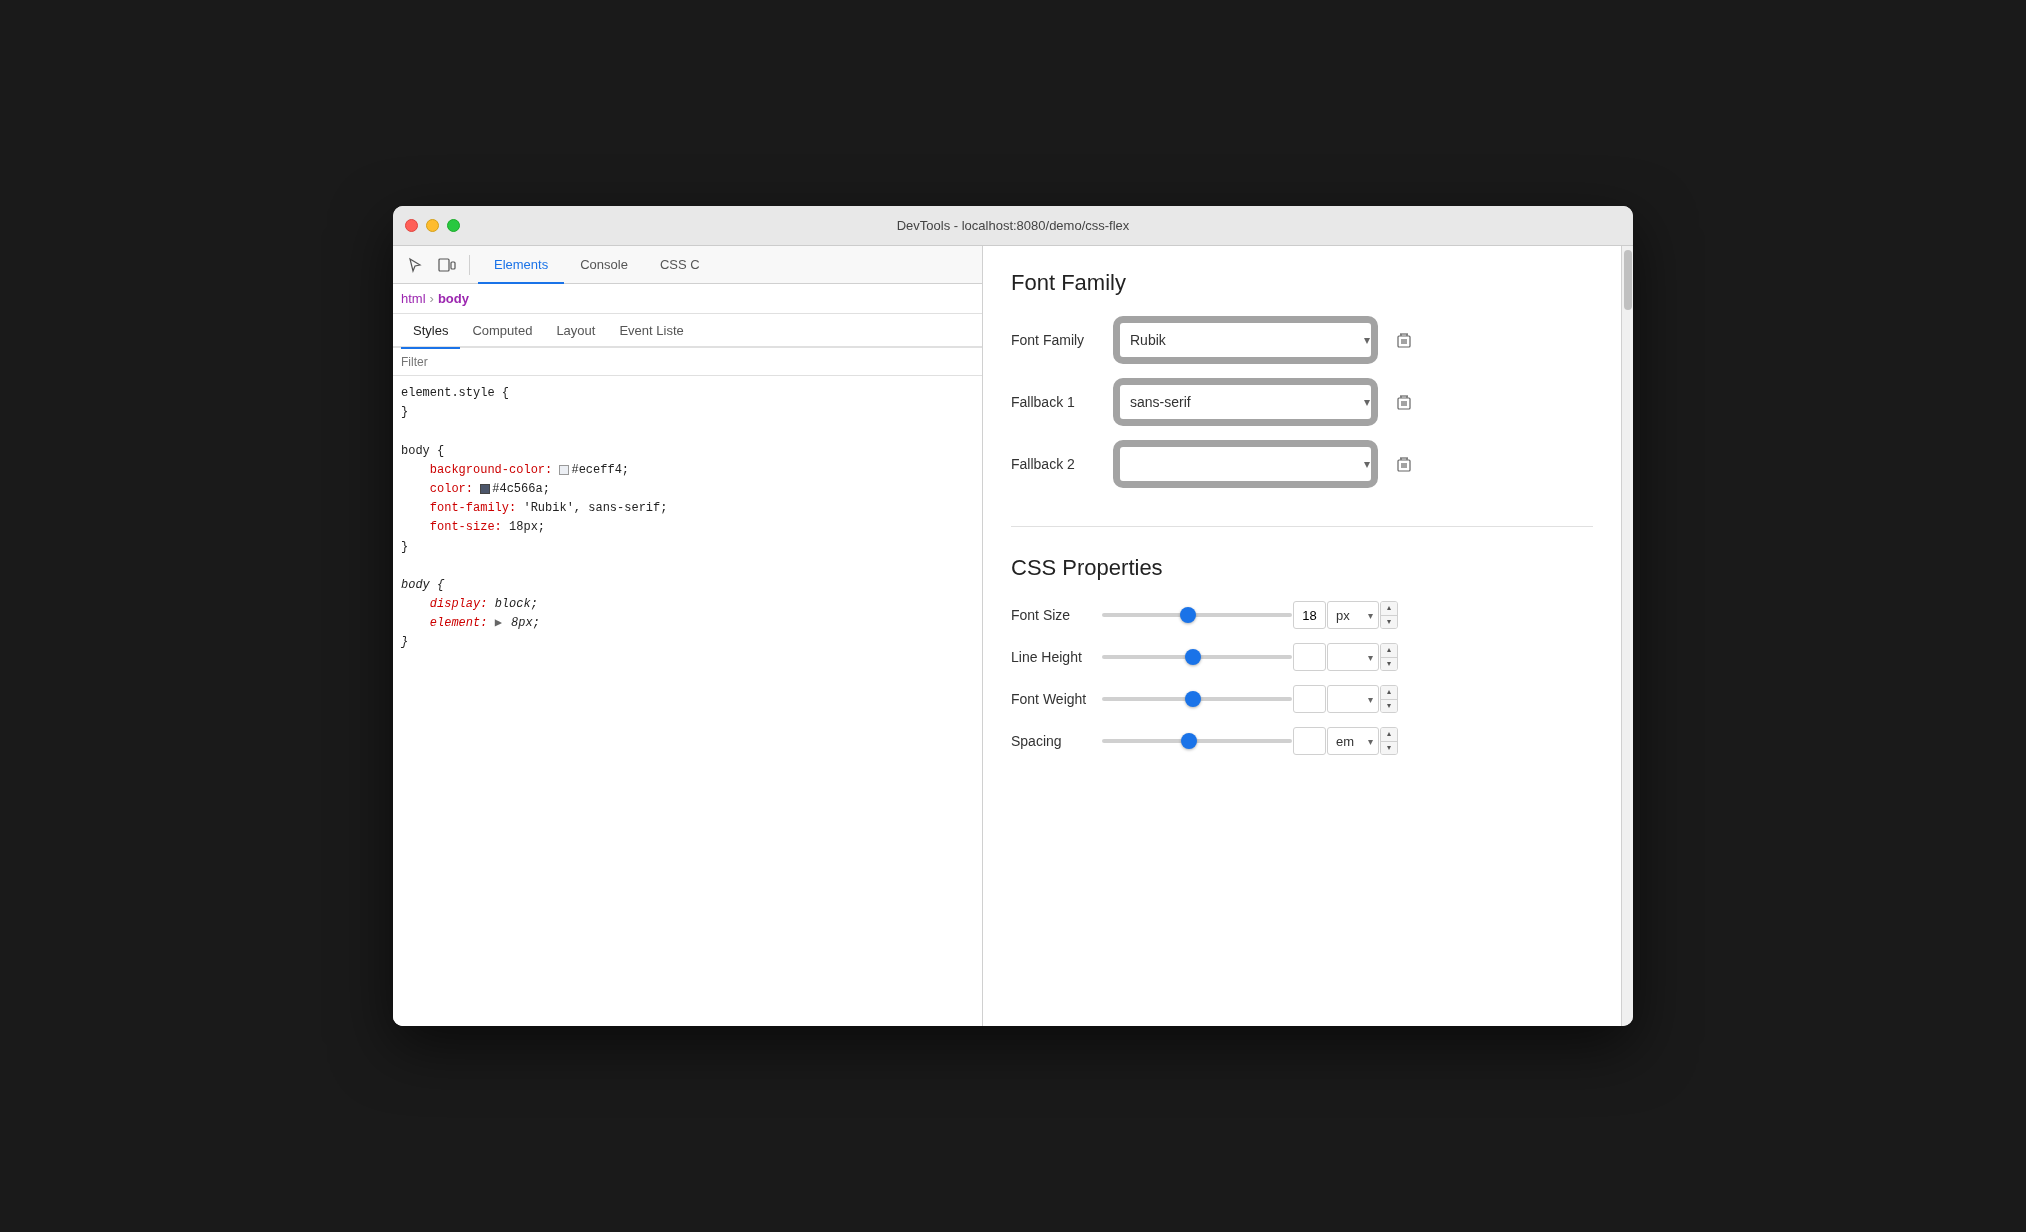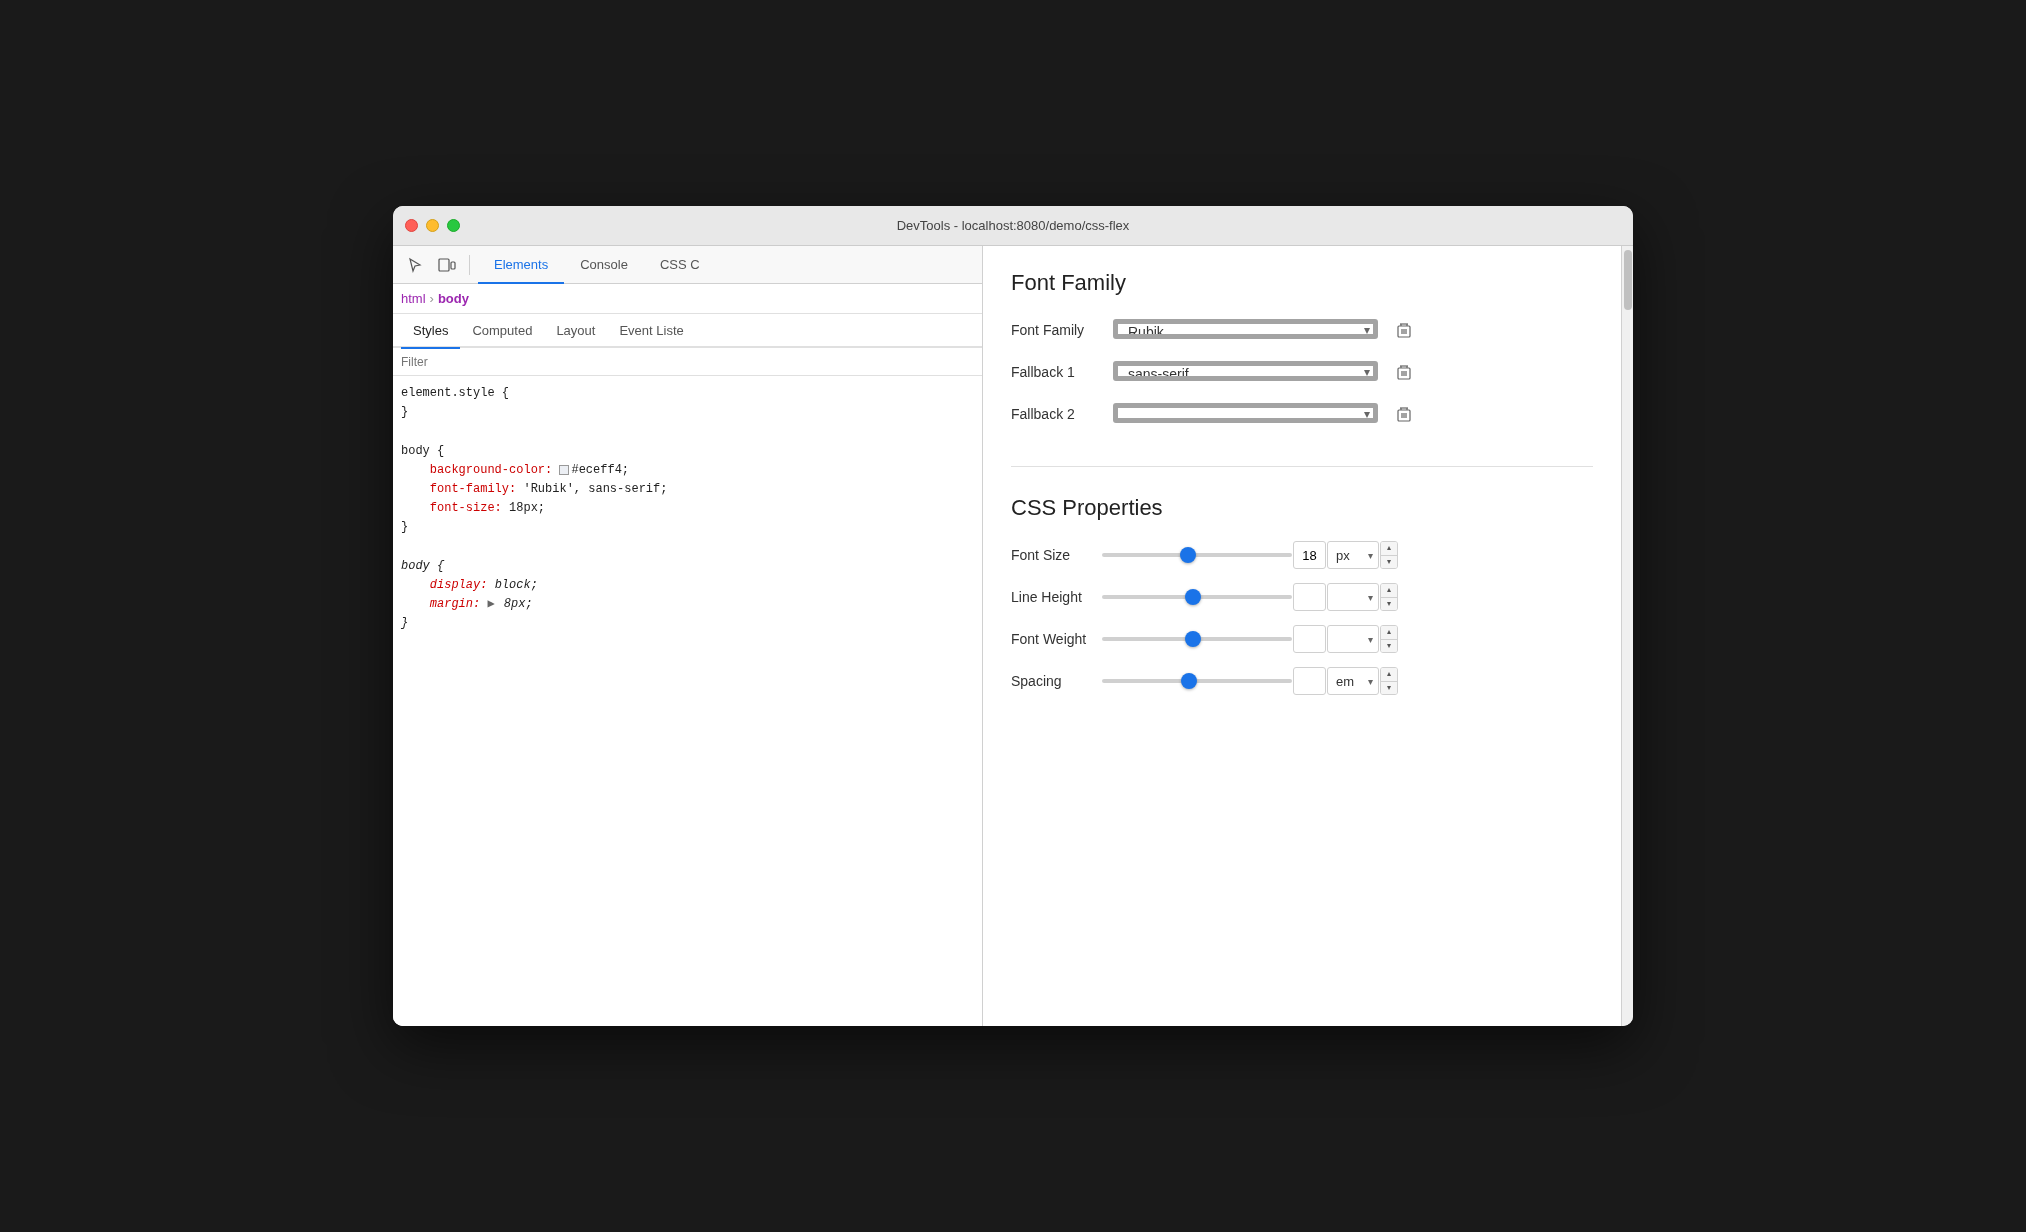--- a/index.html
+++ b/index.html
@@ -296,23 +296,23 @@
     }
 
     .select-container {
       flex: 1;
       position: relative;
       max-width: 265px;
     }
 
     .prop-select {
       width: 100%;
-      height: 20px;
-      border: 5px solid #a3a3a3;
-      border-radius: 3px;
+      height: 48px;
+      border: 7px solid #a3a3a3;
+      border-radius: 10px;
       padding: 0 28px 0 10px;
       font-size: 14px;
       color: #333;
       background: #ffffff;
       appearance: none;
       -webkit-appearance: none;
       cursor: pointer;
       outline: none;
     }
 
@@ -540,27 +540,28 @@
       <div class="filter-bar">
         <input class="filter-input" type="text" placeholder="Filter" style="">
       </div>
 
       <div class="css-code">
         <div class="css-line"><span class="css-selector">element.style {</span></div>
         <div class="css-line"><span class="css-brace">}</span></div>
         <div class="css-line"> </div>
         <div class="css-line"><span class="css-selector">body {</span></div>
         <div class="css-line">    <span class="css-property">background-color:</span> <span class="css-value"><span class="color-swatch" style="background:#eceff4;"></span>#eceff4;</span></div>
+        <div class="css-line">    <span class="css-property">color:</span> <span class="css-value"><span class="color-swatch" style="background:#4c566a;border-color:#444;"></span>#4c566a;</span></div>
         <div class="css-line">    <span class="css-property">font-family:</span> <span class="css-value">'Rubik', sans-serif;</span></div>
         <div class="css-line">    <span class="css-property">font-size:</span> <span class="css-value">18px;</span></div>
         <div class="css-line"><span class="css-brace">}</span></div>
         <div class="css-line"> </div>
         <div class="css-line css-italic"><em><span class="css-selector">body {</span></em></div>
         <div class="css-line css-italic"><em>    <span class="css-property">display:</span> <span class="css-value">block;</span></em></div>
-        <div class="css-line css-italic"><em>    <span class="css-property">margin:</span> <span class="triangle-icon">▶</span><span class="css-value"> 8px;</span></em></div>
+        <div class="css-line css-italic"><em>    <span class="css-property">element:</span> <span class="triangle-icon">▶</span><span class="css-value"> 8px;</span></em></div>
         <div class="css-line css-italic"><em><span class="css-brace">}</span></em></div>
       </div>
     </div>
 
     <div class="font-panel">
 
       <div class="font-family-section">
         <h2 class="section-title">Font Family</h2>
 
         <div class="property-row">

